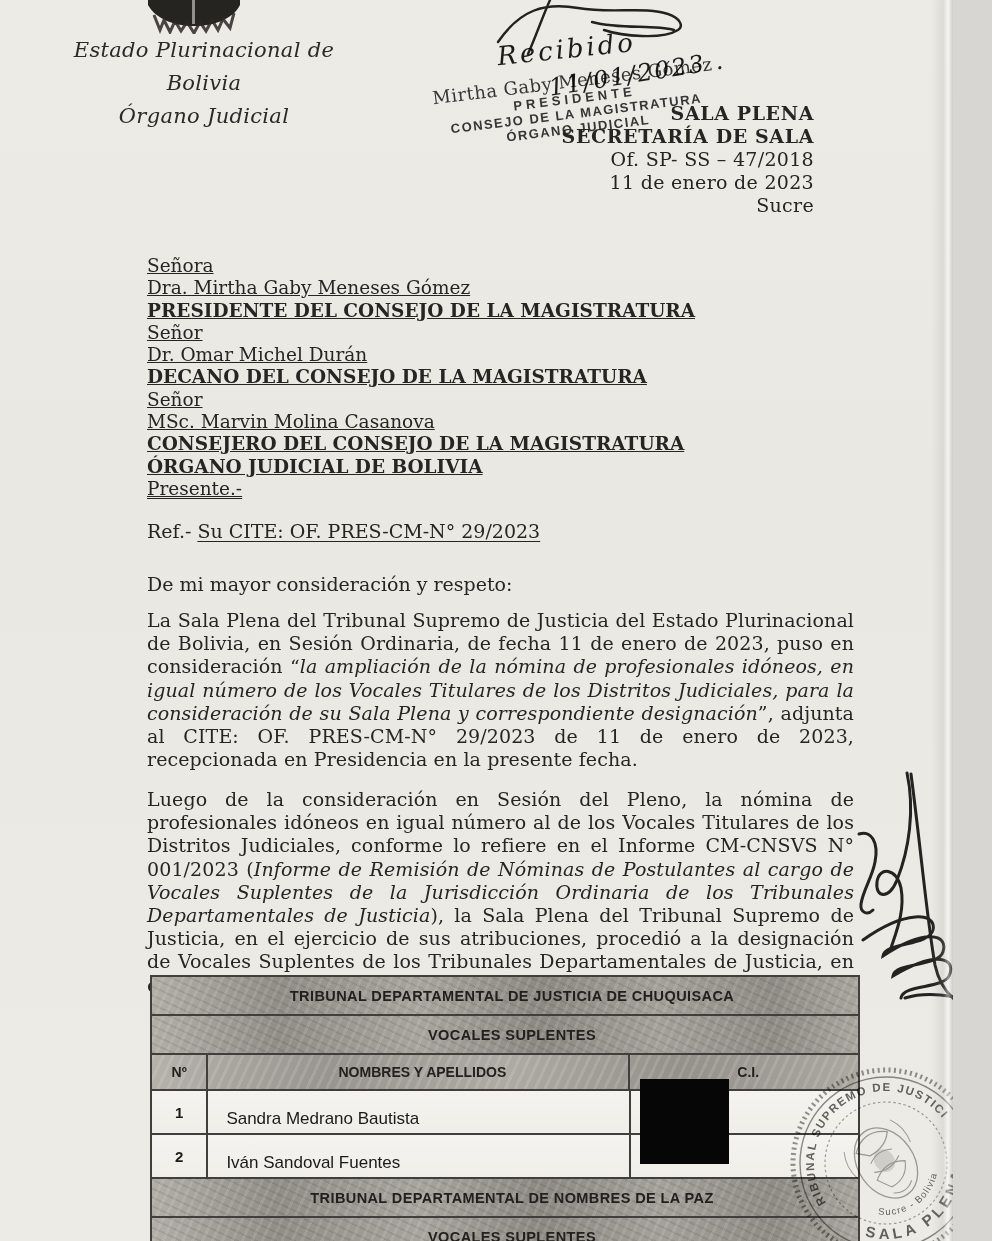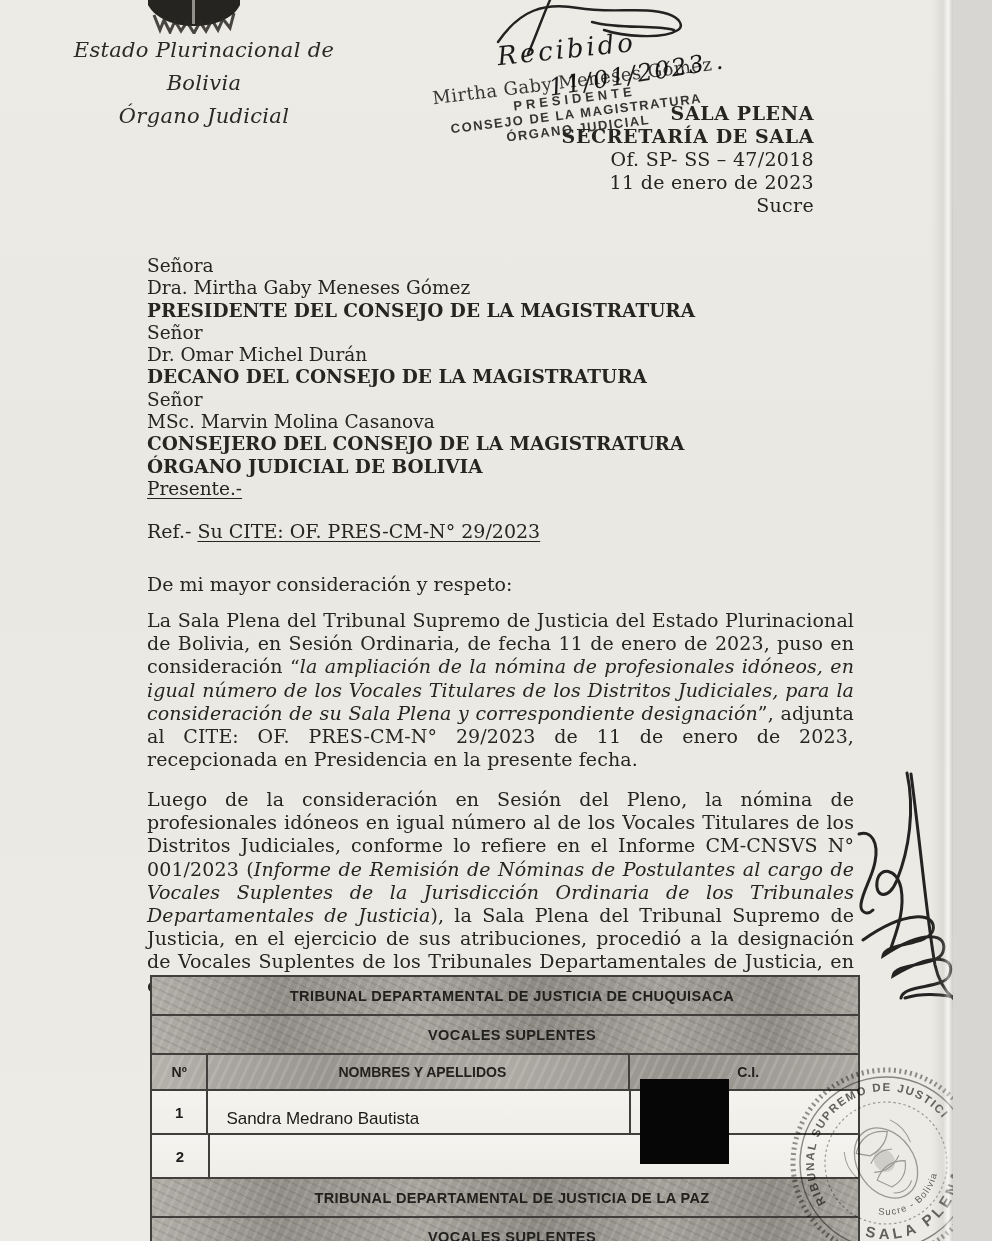--- a/index.html
+++ b/index.html
@@ -20,21 +20,21 @@
   .hand-date{left:548px;top:60px;font-size:24px;transform:rotate(-9deg);letter-spacing:2px;}
   .pres-stamp{position:absolute;left:420px;top:70px;width:310px;text-align:center;
     transform:rotate(-7deg);color:#3a3a3a;mix-blend-mode:multiply;}
   .pres-stamp .s-name{font-size:18px;font-family:"DejaVu Serif",serif;letter-spacing:.5px;}
   .pres-stamp .s-line{font-family:"Liberation Sans",sans-serif;font-size:13px;line-height:15px;letter-spacing:1.5px;font-weight:bold;}
   .pres-stamp .s-title{letter-spacing:4px;}
   
   .office{position:absolute;right:139px;top:102px;text-align:right;font-size:19px;line-height:23px;letter-spacing:.3px;}
   .office .b{font-weight:bold;letter-spacing:.6px;}
   
-  .recipients{position:absolute;left:147px;top:255px;font-size:18.5px;line-height:22.3px;}
+  .recipients{position:absolute;left:147px;top:255px;font-size:18.5px;line-height:22.3px;text-decoration:underline;}
   .recipients .b{font-weight:bold;}
   .u{text-decoration:underline;text-underline-offset:3px;}
   
   .ref-line{position:absolute;left:147px;top:520px;font-size:19px;}
   .greeting{position:absolute;left:147px;top:573px;font-size:19px;}
   .para{position:absolute;left:147px;width:707px;font-size:19px;line-height:23.2px;
     text-align:justify;letter-spacing:.1px;margin:0;}
   .para1{top:609px;}
   .para2{top:788px;}
   .para em{font-style:italic;}
@@ -138,23 +138,24 @@
       <div class="c2">NOMBRES Y APELLIDOS</div>
       <div class="c3">C.I.</div>
     </div>
     <div class="t-row">
       <div class="c1">1</div>
       <div class="c2">Sandra Medrano Bautista</div>
       <div class="c3"></div>
     </div>
     <div class="t-row">
       <div class="c1">2</div>
+      <div class="c2">Iván Sandoval Fuentes</div>
       <div class="c3"></div>
     </div>
-    <div class="t-band">TRIBUNAL DEPARTAMENTAL DE JUSTICIA DE LA PAZ</div>
+    <div class="t-band">TRIBUNAL DEPARTAMENTAL DE NOMBRES DE LA PAZ</div>
     <div class="t-band">VOCALES SUPLENTES</div>
   </div>
 
   <div class="redaction"></div>
 
   <svg class="paraph" width="140" height="248" viewBox="0 0 140 248">
     <g fill="none" stroke="#262626" stroke-width="3" stroke-linecap="round">
       <path d="M 62,3 C 70,40 64,80 52,110 C 44,130 30,128 32,112 C 34,96 52,98 56,118 C 60,140 52,160 46,178"></path>
       <path d="M 14,64 C 26,60 34,72 30,92 C 27,108 18,120 16,134 C 15,142 22,146 28,140"></path>
       <path d="M 18,170 C 60,140 92,142 88,160 C 84,176 40,172 38,186 C 80,158 104,164 98,182 C 93,197 50,192 48,206 C 92,180 112,188 104,206 C 98,219 58,214 56,228"></path>

